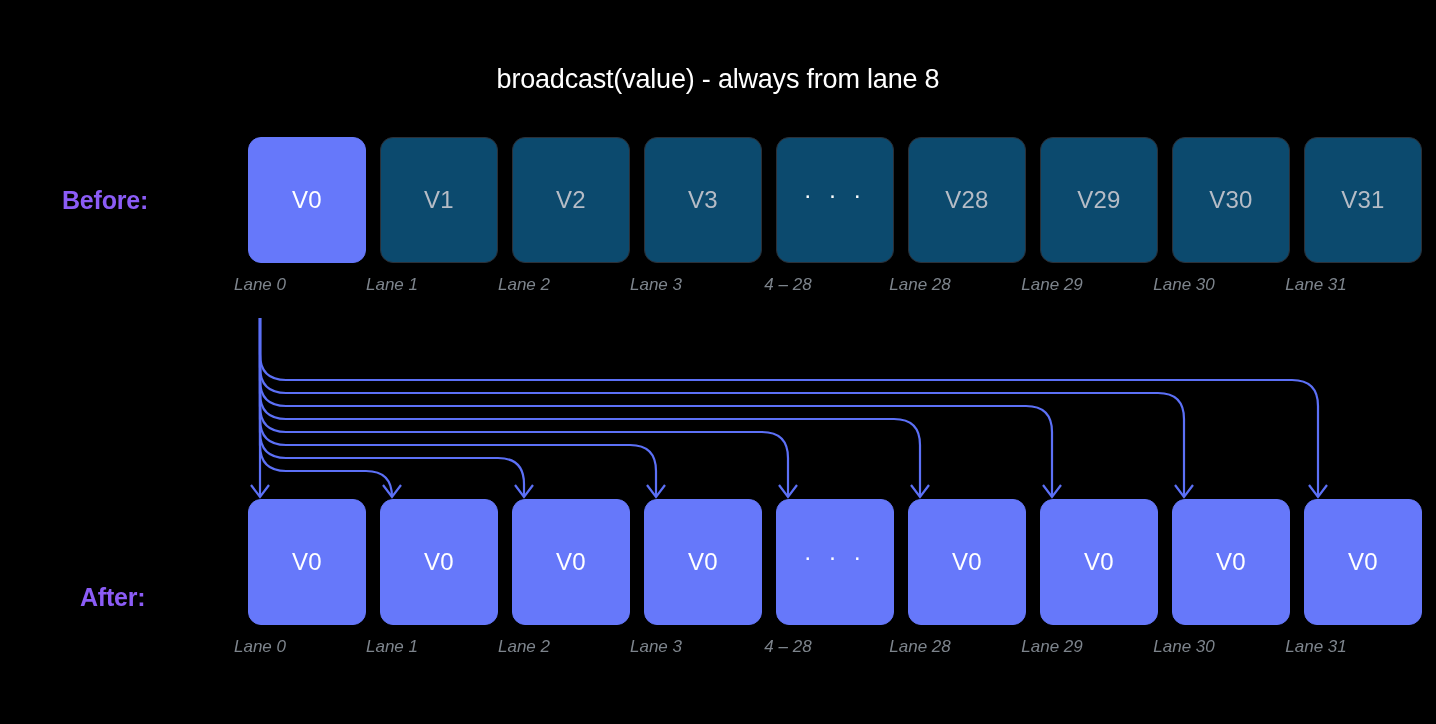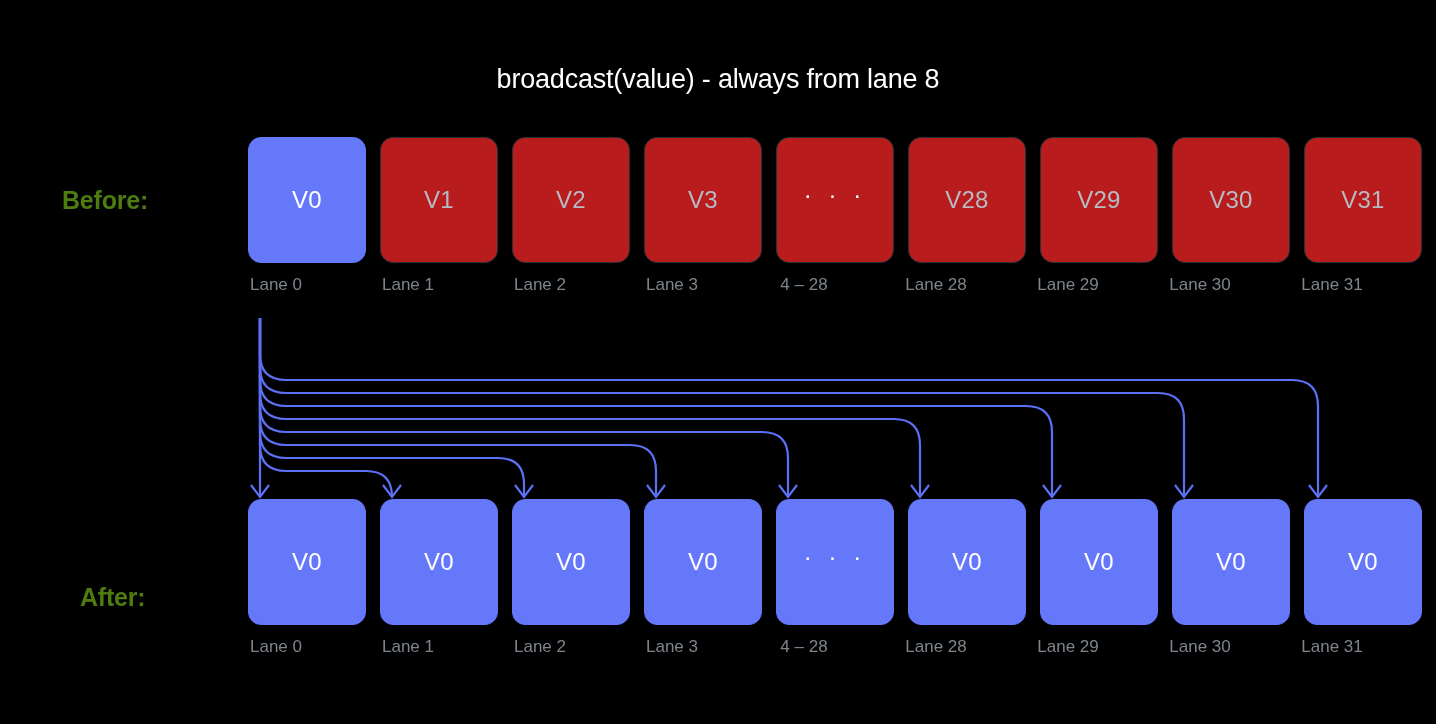--- a/index.html
+++ b/index.html
@@ -33,21 +33,21 @@
     color: #ffffff;
     font-size: 27px;
     font-weight: 500;
     letter-spacing: -0.2px;
     white-space: nowrap;
   }
 
   
   .row-label {
     position: absolute;
-    color: #4d7c0f;
+    color: #8b5cf6;
     font-size: 25px;
     font-weight: 700;
     letter-spacing: -0.2px;
     white-space: nowrap;
     text-align: left;
   }
   .row-label.before { left: 62px; top: 186px; }
   .row-label.after  { left: 80px; top: 548px; margin-top: 35px; }
 
   
@@ -76,21 +76,21 @@
     border-radius: 13px;
     display: flex;
     align-items: center;
     justify-content: center;
     font-size: 24px;
     font-weight: 400;
     letter-spacing: 0.2px;
     user-select: none;
   }
   .cell.inactive {
-    background: #b91c1c;
+    background: #0c4a6e;
     border: 1px solid #2b3038;
     color: #b6bcc6;
     text-align: right;
   }
   .cell.active {
     background: #6678fa;
     border: 1px solid #6678fa;
     color: #ffffff;
   }
 
@@ -98,28 +98,29 @@
     letter-spacing: 5px;
     font-size: 24px;
     line-height: 1;
     transform: translateY(-5px);
   }
   .cell.inactive .dots { color: #ffffff; }
   .cell.active  .dots { color: #ffffff; }
 
   .lane-name {
     position: absolute;
-    left: 16px;
+    left: 0;
     top: 138px;
     width: 118px;
     text-align: center;
     color: #7d848c;
     font-size: 17px;
     font-weight: 400;
     white-space: nowrap;
+    font-style: italic;
   }
 
   
   #arrows {
     position: absolute;
     left: 0; top: 0;
     width: 1436px;
     height: 724px;
     pointer-events: none;
   }

